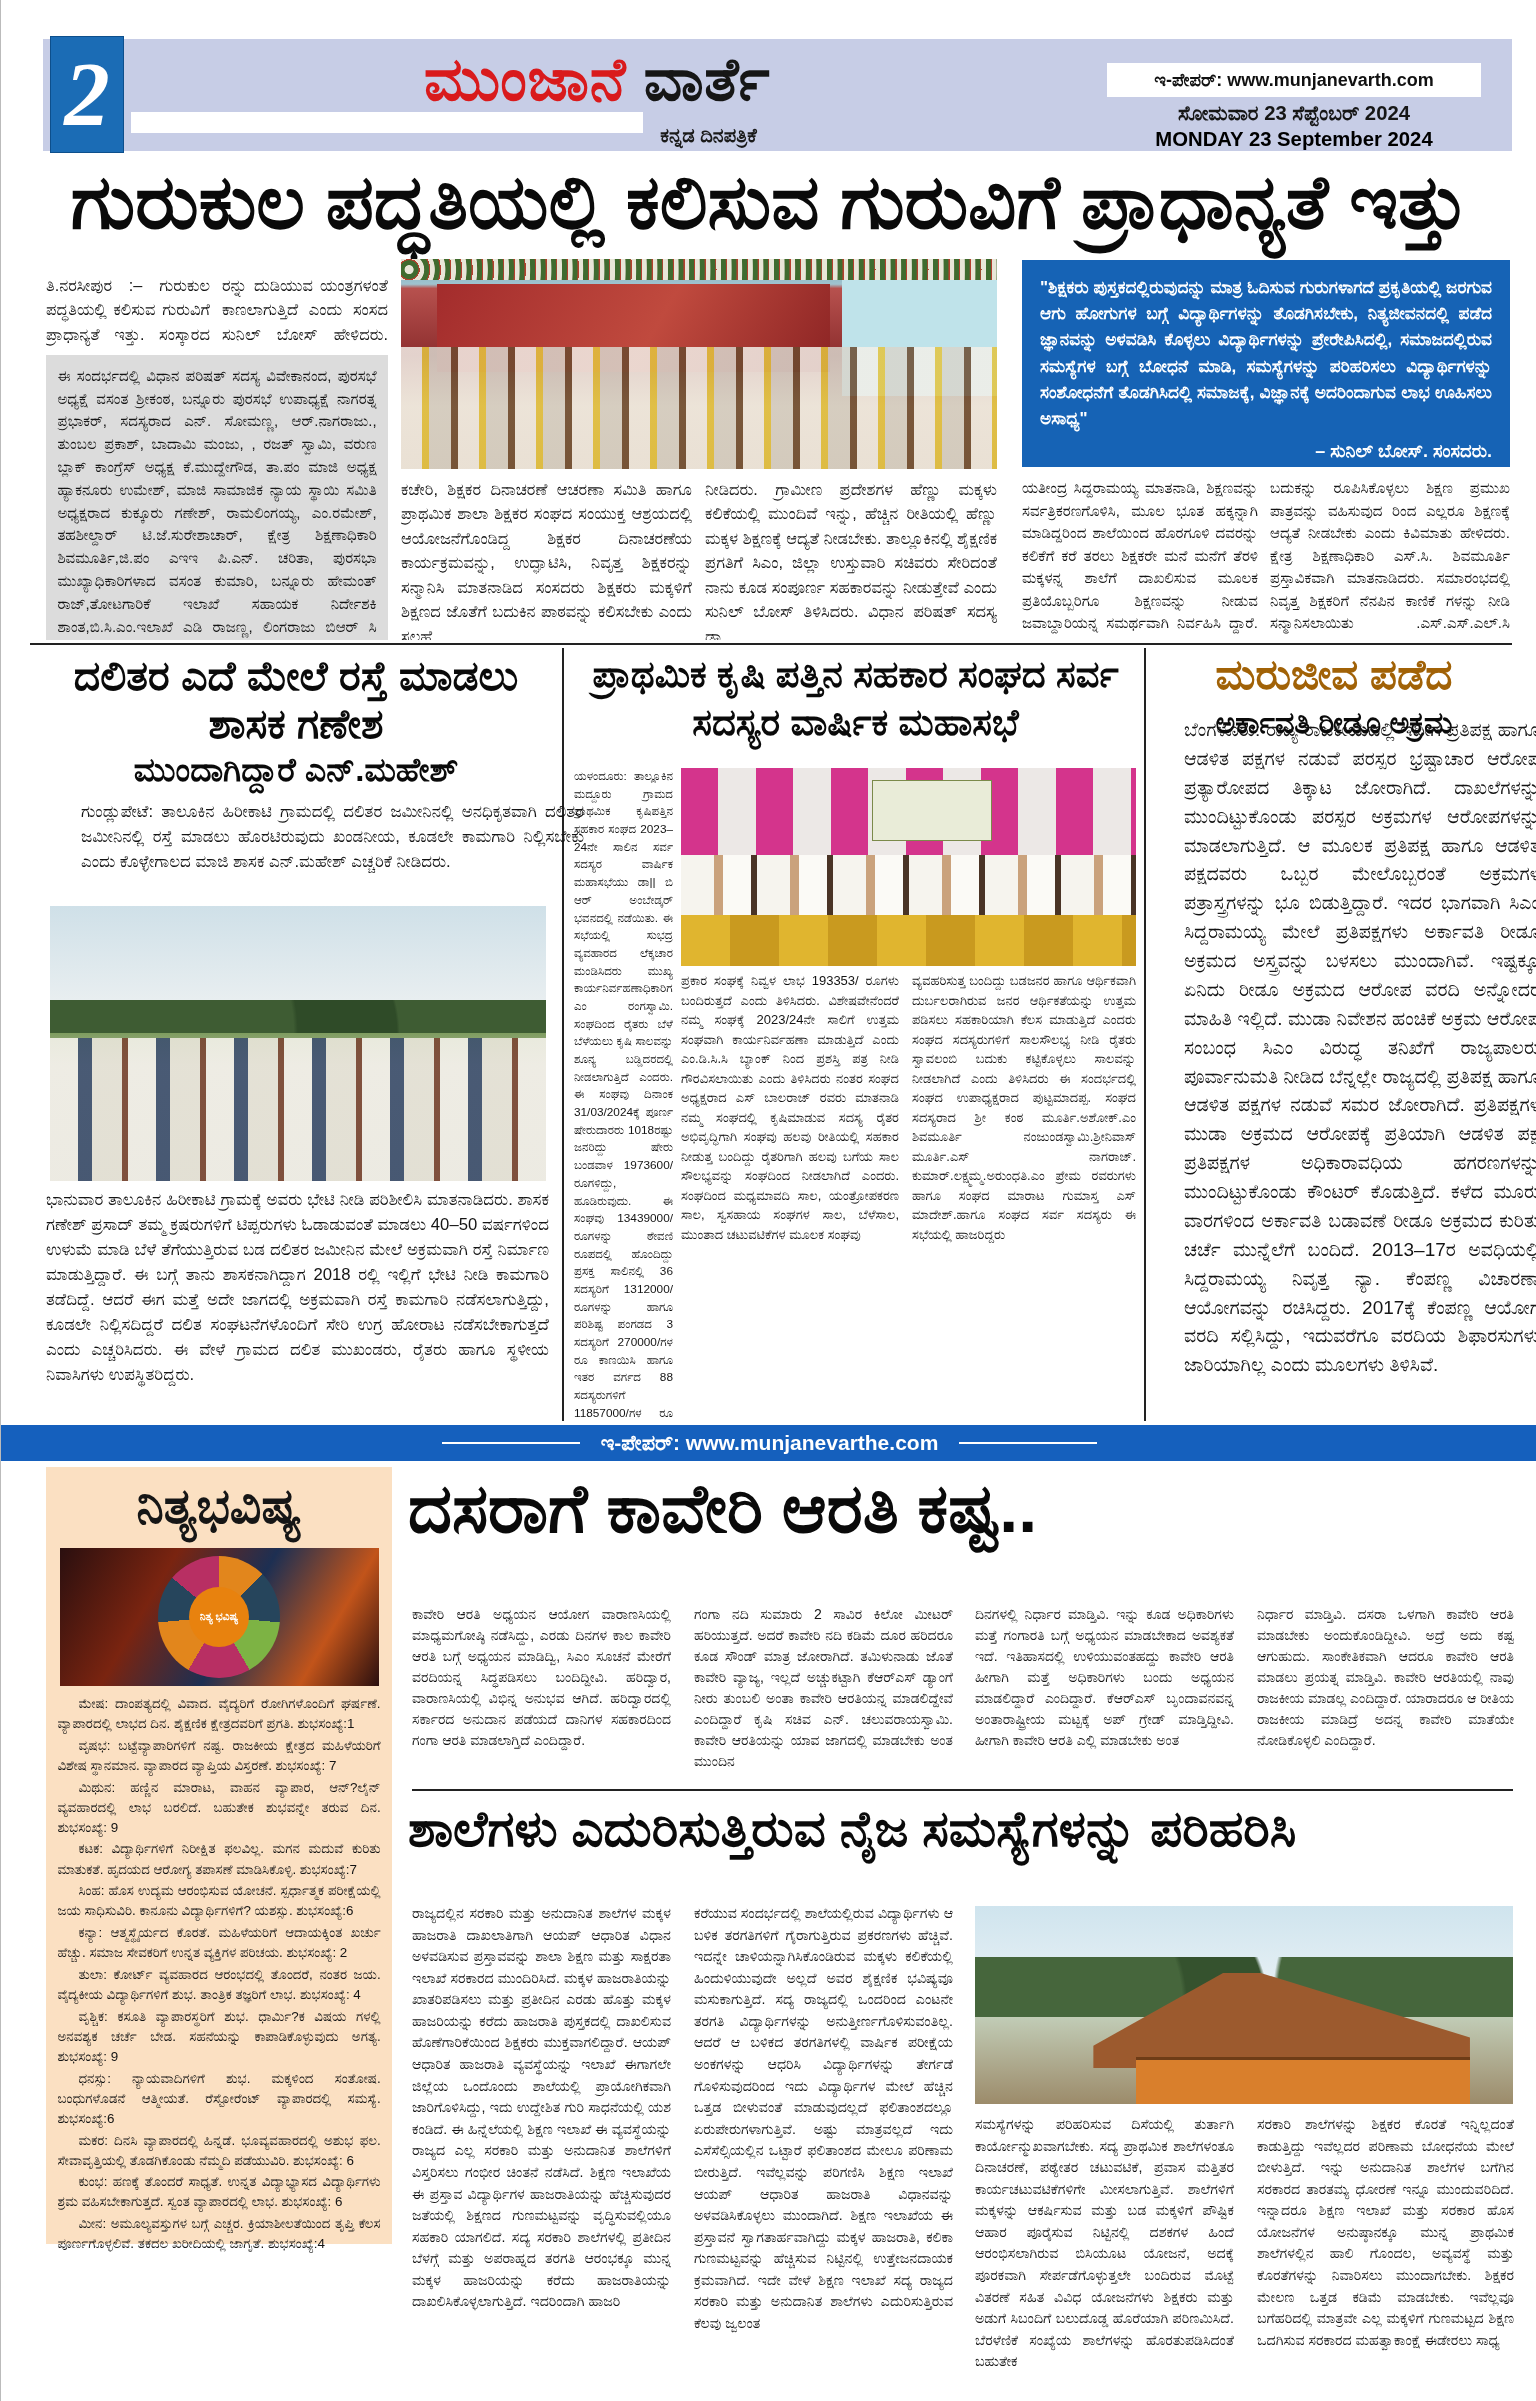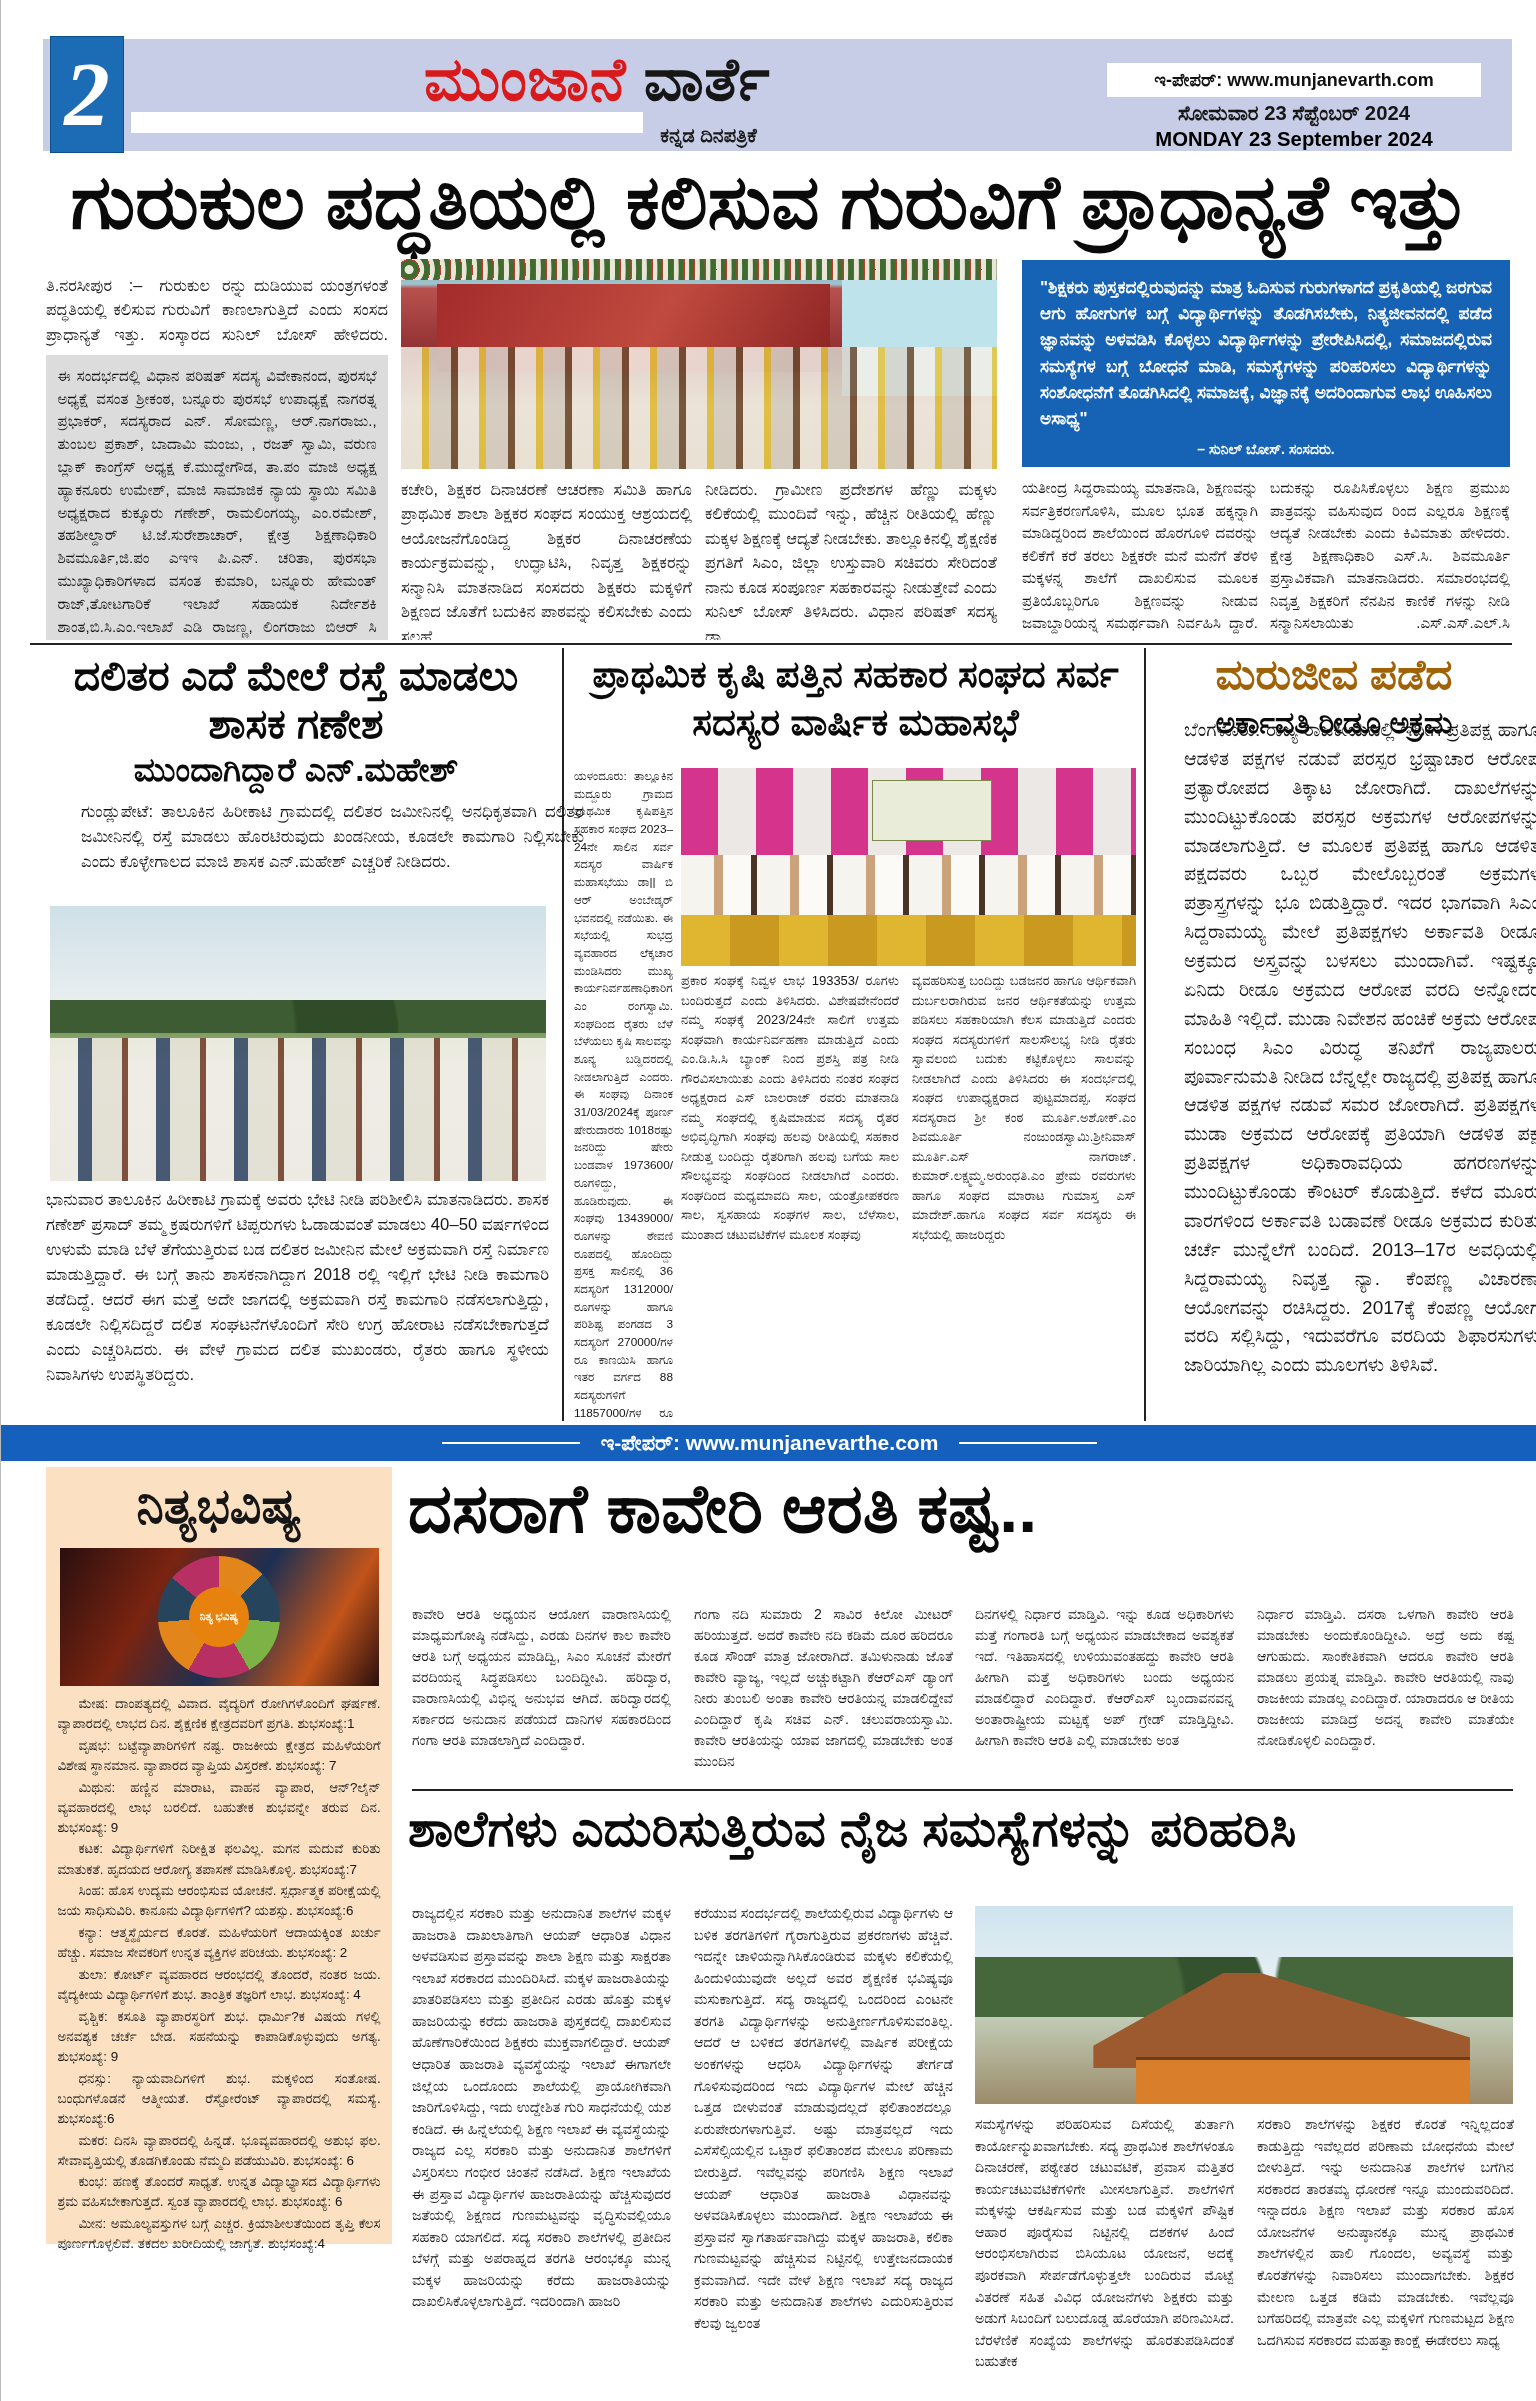--- a/index.html
+++ b/index.html
@@ -38,21 +38,21 @@
       background:repeating-radial-gradient(circle at 8.1px 10.6px,#e8e6d8 0 4.1px,#3f6b2f 4.9px 9px,#b3402e 9.8px 10.6px);}
   .lead-photo .banner{position:absolute;left:6%;top:12%;width:66%;height:42%;
       background:linear-gradient(120deg,#a32c2c,#c04a3e 55%,#8c2424);}
   .lead-photo .wall{position:absolute;right:0;top:10%;width:26%;height:55%;background:#bfe3ea;}
   .lead-photo .crowd{position:absolute;left:0;bottom:0;width:100%;height:58%;
       background:repeating-linear-gradient(90deg,#f2efe8 0 21px,#e4c43e 21px 28px,#d8d5cc 28px 50px,#6b4a2f 50px 57px);
       opacity:.85;}
   .quote-box{left:1021px;top:260px;width:488px;height:207px;background:#1663b5;color:#fff;
              padding:14.6px 18px;box-sizing:border-box;}
   .quote-text{font-size:17px;line-height:1.55;text-align:justify;font-weight:bold;}
-  .quote-attr{margin-top:8.1px;text-align:center;font-size:14px;font-weight:bold;}
+  .quote-attr{margin-top:8.1px;text-align:right;font-size:18px;font-weight:bold;}
   .lead-cap1{left:400px;top:477px;width:291px;height:163px;font-size:16.3px;}
   .lead-cap2{left:704px;top:477px;width:292px;height:163px;font-size:16.3px;}
   .lead-after1{left:1021px;top:477px;width:236px;height:163px;font-size:15px;}
   .lead-after2{left:1269px;top:477px;width:240px;height:163px;font-size:15px;}
   
   .hr1{left:28.5px;top:643px;width:1482px;height:1.6px;background:#222;}
   .vr-a{left:561px;top:648px;width:1.6px;height:773px;background:#222;}
   .vr-b{left:1143px;top:648px;width:1.6px;height:773px;background:#222;}
   
   .a-head{left:45px;top:652px;width:500px;text-align:center;font-weight:900;font-size:41px;line-height:1.18;color:#0a0a0a;}

